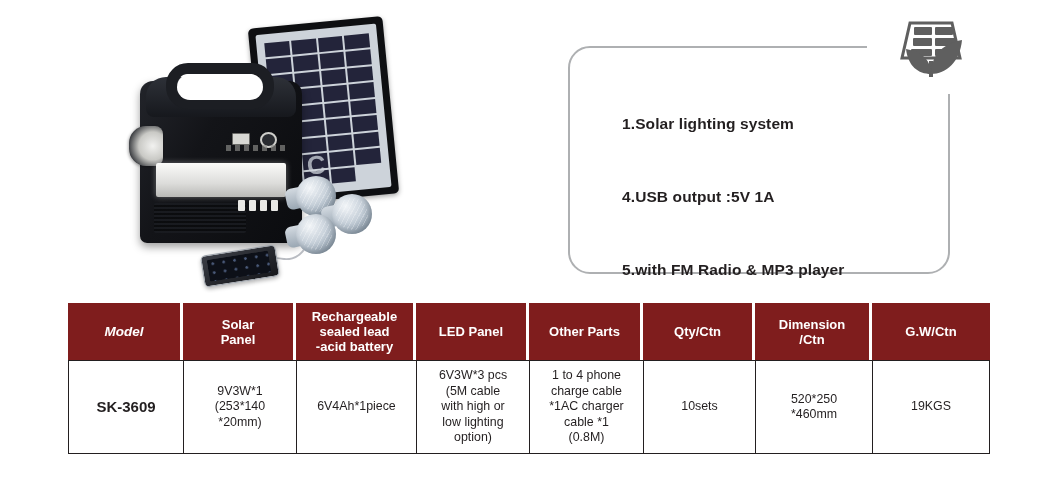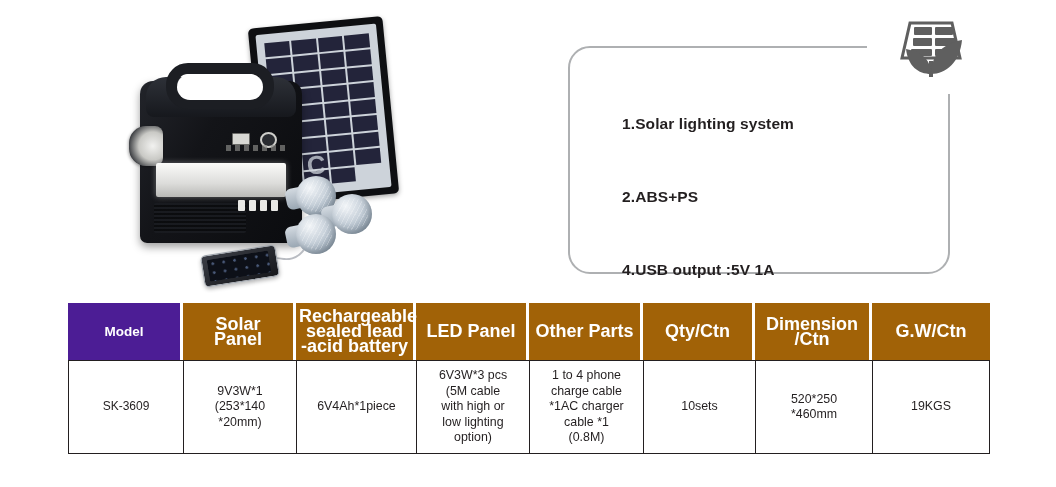--- a/index.html
+++ b/index.html
@@ -100,34 +100,34 @@
     font-size:15.5px;font-weight:bold;line-height:24.2px;color:#231f20;
     letter-spacing:.1px;white-space:pre;}
   .features div{height:24.2px;}
 
   .ecoicon{position:absolute;left:896px;top:18px;width:70px;height:62px;}
 
   
   .tbl{position:absolute;left:68px;top:303px;width:922px;}
   table{border-collapse:separate;border-spacing:0;width:922px;table-layout:fixed;}
   thead th{
-    background:#a16207;color:#ffffff;font-size:18px;font-weight:bold;
+    background:#7f1d1d;color:#ffffff;font-size:13px;font-weight:bold;
     text-align:center;vertical-align:middle;height:57px;line-height:15px;
     border-right:3px solid #ffffff;padding:2px 3px;box-sizing:border-box;
   }
   thead th:last-child{border-right:none;margin-left:42px;}
-  thead th.model{background:#4c1d95;font-size:13.5px;}
+  thead th.model{background:#7f1d1d;font-size:13.5px;font-style:italic;}
   tbody td{
     background:#ffffff;color:#231f20;font-size:12.4px;text-align:center;
     vertical-align:middle;height:94px;line-height:15.4px;
     border:1.2px solid #231f20;border-right-width:0;padding:2px 3px;
     box-sizing:border-box;
   }
   tbody td:last-child{border-right-width:1.2px;}
-  tbody td.model{font-weight:normal;font-size:12px;}
+  tbody td.model{font-weight:bold;font-size:15px;}
   .nowrapline{white-space:pre-line;}
 </style>
 </head>
 <body>
 
 <div class="sheet">
 
   <div class="photo">
 
     <div class="panel-wrap">
@@ -212,21 +212,20 @@
       <div class="neck"></div>
       <div class="globe"></div>
     </div>
   </div>
 
   <div class="callout">
     <div class="rr"></div>
     <div class="rr-mask"></div>
     <div class="features">
       <div>1.Solar lighting system</div>
-      <div>2.ABS+PS</div>
       <div>4.USB output :5V 1A</div>
       <div>5.with FM Radio &amp; MP3 player</div>
       <div>6.COB working time:12 hours</div>
       
       
       
     </div>
   </div>
 
   <div class="ecoicon">

